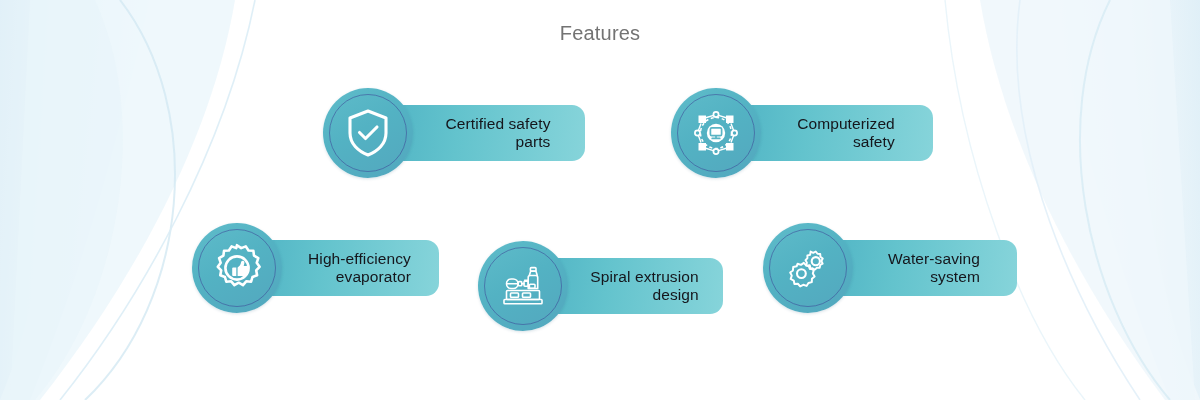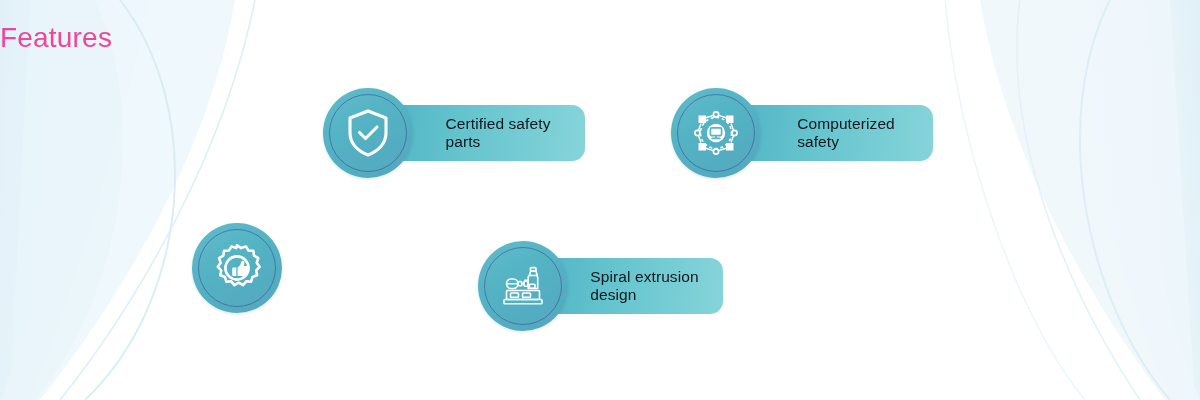--- a/index.html
+++ b/index.html
@@ -9,23 +9,24 @@
     font-family:"Liberation Sans","DejaVu Sans",sans-serif;
   }
   #stage{position:absolute;inset:0;width:1200px;height:400px;overflow:hidden;}
 
   
   .bg-waves{position:absolute;inset:0;width:1200px;height:400px;z-index:0;pointer-events:none;}
 
   
   .page-title{
     position:absolute;left:0;right:0;top:22px;
-    font-size:28px;
+    text-align:center;
+    font-size:20px;
     letter-spacing:.2px;
-    color:#ec4899;
+    color:#737373;
     z-index:5;
     white-space:nowrap;
   }
 
   
   .badge{
     position:absolute;
     z-index:4;
     height:90px;
     display:block;
@@ -38,21 +39,21 @@
     border-radius:13px;
     background:linear-gradient(95deg,#4fb3c4 0%,#63c3cd 38%,#86d4da 100%);
     display:flex;align-items:center;justify-content:center;
     box-sizing:border-box;
     padding-left:46px;padding-right:14px;
   }
   .pill-label{
     font-size:15.5px;
     line-height:1.18;
     color:#15161c;
-    text-align:left;
+    text-align:right;
     white-space:pre-line;
     letter-spacing:.1px;
   }
   .circle{
     position:absolute;left:0;top:0;
     width:90px;height:90px;border-radius:50%;
     background:linear-gradient(150deg,#5fbcca 0%,#53b2c3 45%,#53a7be 100%);
     box-shadow:0 1px 3px rgba(40,90,120,.18);
     z-index:2;
   }
@@ -161,20 +162,24 @@
 
         <circle cx="26" cy="26" r="9.2" fill="#ffffff"></circle>
         <rect x="20.4" y="20.8" width="11.2" height="7.8" rx="1.4" fill="none" stroke="#59b4c4" stroke-width="1.7"></rect>
         <line x1="26" y1="28.6" x2="26" y2="31.2" stroke="#59b4c4" stroke-width="1.7"></line>
         <line x1="22.2" y1="31.4" x2="29.8" y2="31.4" stroke="#59b4c4" stroke-width="1.7" stroke-linecap="round"></line>
       </svg>
     </div>
   </div>
 
   <div class="badge w-c" style="left:192px;top:223px;width:252px;">
+    <div class="pill">
+      <span class="pill-label">High-efficiency
+evaporator</span>
+    </div>
     <div class="circle">
       <svg viewBox="0 0 52 52">
         <g fill="none" stroke="#ffffff" stroke-width="2.6" stroke-linejoin="round">
           <path d="M26 3.2
                    l4.2 2.9 4.6 -1.7 2.7 4.1 4.9 0.3 0.6 4.9 4.3 2.4 -1.6 4.7 2.9 4 -3.4 3.5 0.9 4.9 -4.6 1.8 -1.4 4.7 -4.9 -0.4 -3.2 3.8 -4.3 -2.4 -4.3 2.4 -3.2 -3.8 -4.9 0.4 -1.4 -4.7 -4.6 -1.8 0.9 -4.9 -3.4 -3.5 2.9 -4 -1.6 -4.7 4.3 -2.4 0.6 -4.9 4.9 -0.3 2.7 -4.1 4.6 1.7 Z"></path>
           <circle cx="26" cy="26" r="11.6"></circle>
         </g>
 
         <path d="M22.2 25.4 h3.1 v8.6 h-3.1 a1 1 0 0 1 -1 -1 v-6.6 a1 1 0 0 1 1 -1 Z" fill="#ffffff"></path>
         <path d="M26.6 25.6 c1.6 -1.1 3.2 -3.1 3.4 -5.1 c0.1 -1.2 1 -2 2 -1.8 c1 0.2 1.6 1.1 1.4 2.3
@@ -209,14 +214,33 @@
 
           <path d="M32.4 15.3 l1.3 -4.2 h5.2 l1.3 4.2"></path>
           <rect x="33.4" y="7.6" width="5.6" height="3.6" rx="1"></rect>
 
           <path d="M31.2 20.2 h-3.6"></path>
         </g>
       </svg>
     </div>
   </div>
 
+  <div class="badge w-e" style="left:763px;top:223px;width:256px;">
+    <div class="pill">
+      <span class="pill-label">Water-saving
+system</span>
+    </div>
+    <div class="circle">
+      <svg viewBox="0 0 52 52">
+        <g fill="none" stroke="#ffffff" stroke-width="2.1" stroke-linejoin="round">
+
+          <path d="M34.5 9.5 l2.9 1.3 2.7 -1.4 1.9 2.5 3 0.2 0.2 3 2.5 1.9 -1.4 2.7 1.3 2.9 -2.6 1.5 -0.6 3 -3 -0.1 -2.2 2.1 -2.6 -1.5 -2.9 0.8 -1.2 -2.8 -2.8 -1.2 0.8 -2.9 -1.5 -2.6 2.1 -2.2 -0.1 -3 3 -0.6 Z" transform="translate(-5,-1) scale(0.92) translate(2,2)"></path>
+          <circle cx="33.8" cy="19.2" r="4.1"></circle>
+
+          <path d="M20 26.5
+                   l3.6 1.2 3 -2.1 2.6 2.9 3.7 -0.4 0.9 3.6 3.4 1.6 -1 3.6 1.9 3.2 -2.9 2.3 -0.1 3.7 -3.6 0.9 -2 3.1 -3.5 -1.2 -3.3 1.7 -2.4 -2.8 -3.7 0.2 -0.7 -3.6 -3.3 -1.7 1.2 -3.5 -1.7 -3.3 2.9 -2.2 0.3 -3.7 3.6 -0.8 Z" transform="translate(-6,-6) scale(0.94) translate(3,3)"></path>
+          <circle cx="19.4" cy="31.6" r="4.4"></circle>
+        </g>
+      </svg>
+    </div>
+  </div>
 
 </div>
 
 </body></html>

